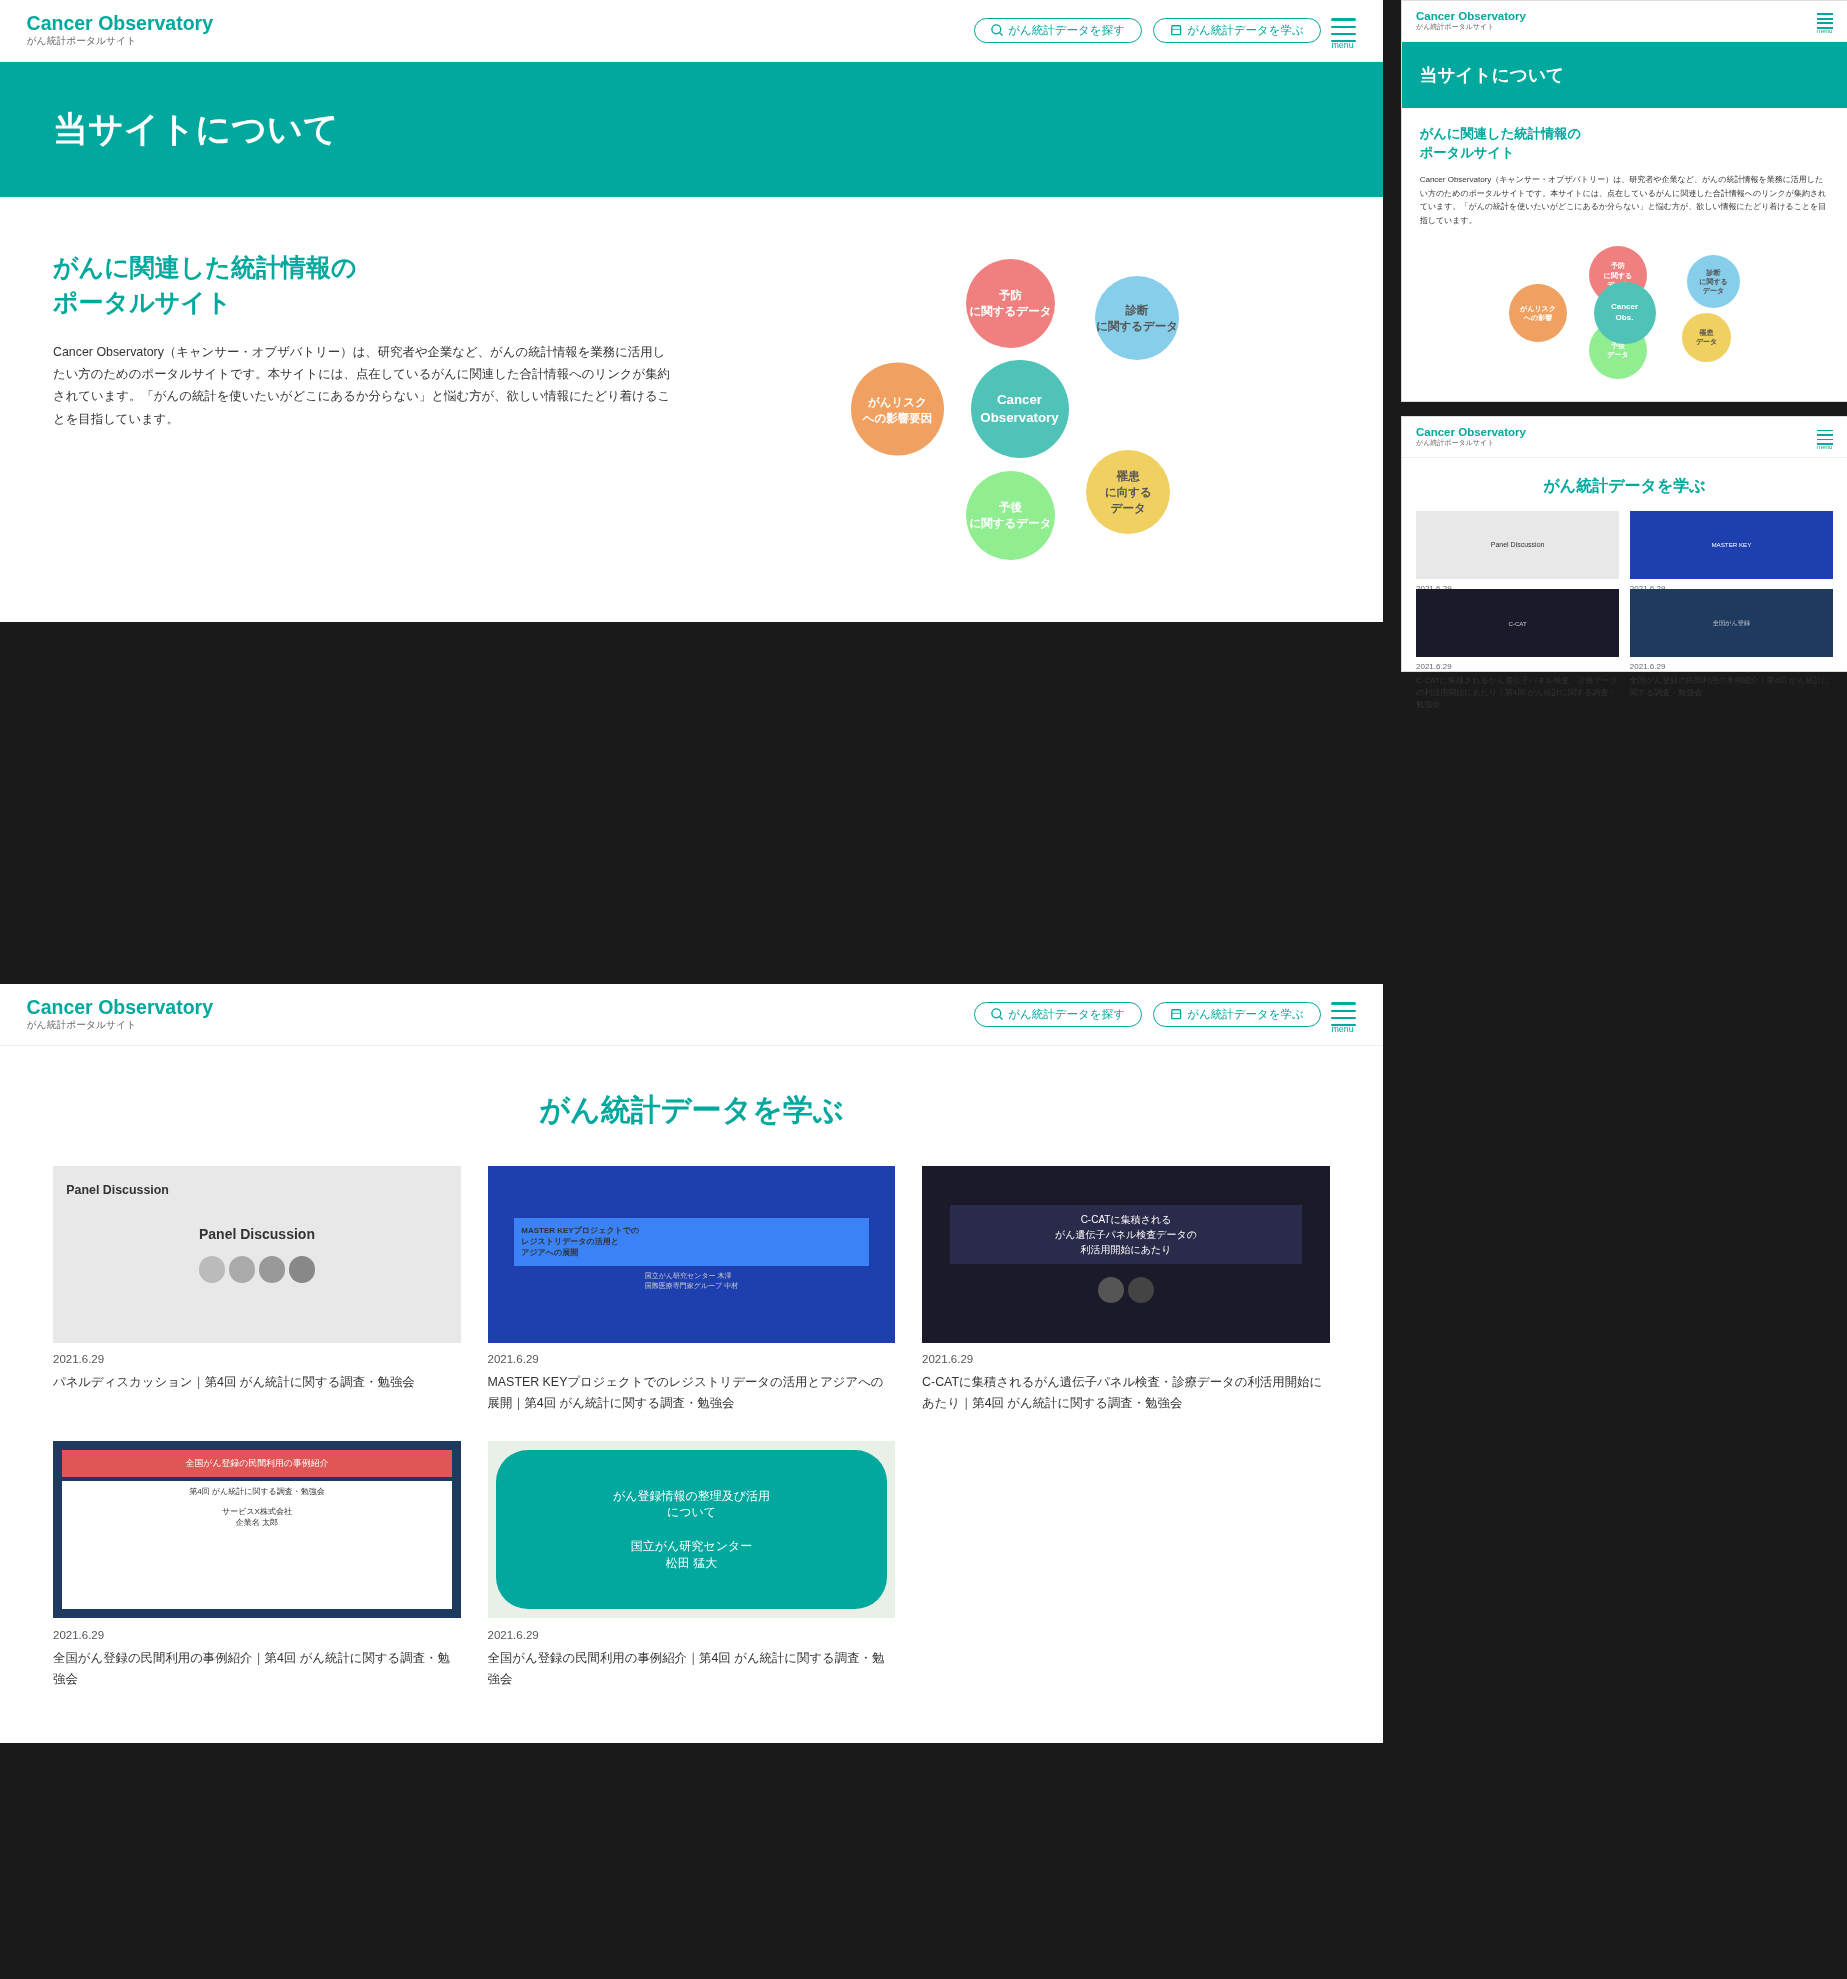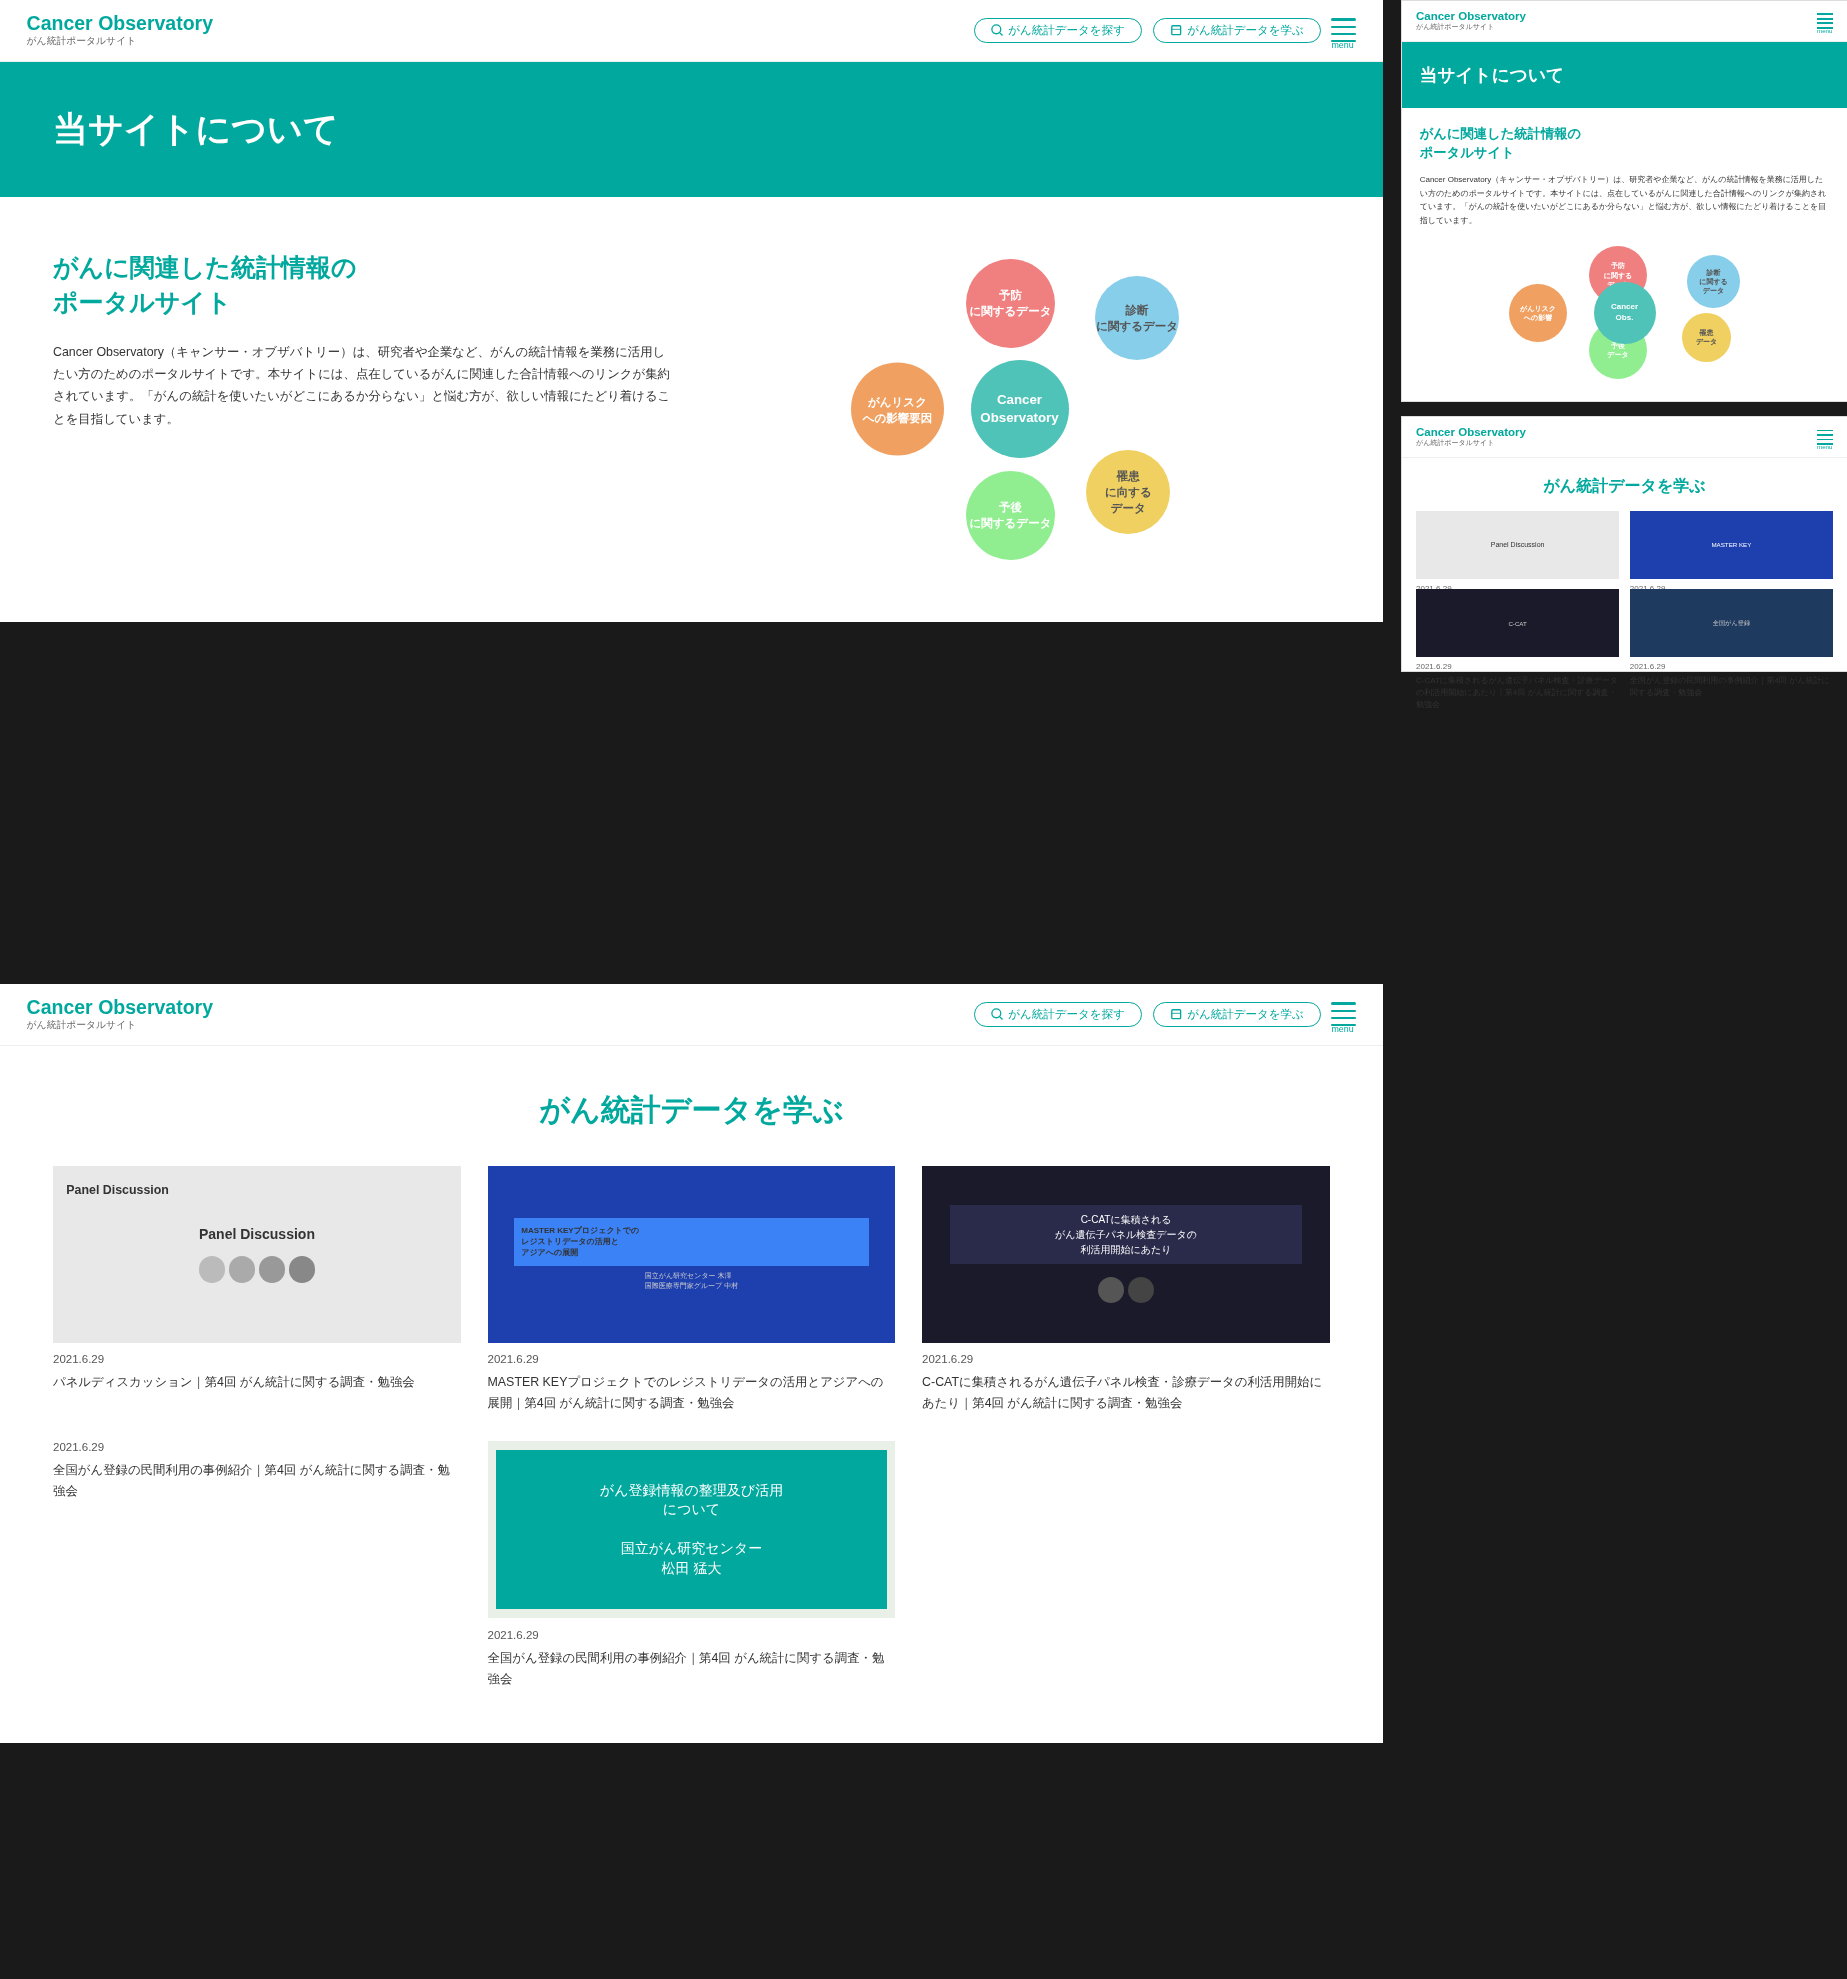--- a/index.html
+++ b/index.html
@@ -424,27 +424,28 @@
       flex: 1;
       width: 100%;
       padding: 5.3px;
       font-size: 8px;
       color: #333;
     }
     .thumb-teal-bg {
       background: #00a89d;
       color: #fff;
       padding: 5.3px;
-      font-size: 14px;
+      font-size: 12px;
       line-height: 1.4;
       width: 100%;
       height: 100%;
       display: flex;
       align-items: center;
       justify-content: center;
+      border-radius: 32px;
     }
 
     
     .mthumb {
       width: 100%;
       height: 100%;
       display: flex;
       align-items: center;
       justify-content: center;
     }
@@ -669,20 +670,26 @@
             <div class="thumb-person" style="background:#555;"></div>
             <div class="thumb-person" style="background:#444;"></div>
           </div>
         </div>
       </div>
       <div class="card-date">2021.6.29</div>
       <div class="card-title-text">C-CATに集積されるがん遺伝子パネル検査・診療データの利活用開始にあたり｜第4回 がん統計に関する調査・勉強会</div>
     </div>
 
     <div class="card-item">
+      <div class="card-img img-registry">
+        <div class="thumb-inner">
+          <div class="thumb-red-banner">全国がん登録の民間利用の事例紹介</div>
+          <div class="thumb-white-area">第4回 がん統計に関する調査・勉強会<br><br>サービスX株式会社<br>企業名 太郎</div>
+        </div>
+      </div>
       <div class="card-date">2021.6.29</div>
       <div class="card-title-text">全国がん登録の民間利用の事例紹介｜第4回 がん統計に関する調査・勉強会</div>
     </div>
 
     <div class="card-item">
       <div class="card-img img-registry2">
         <div class="thumb-inner">
           <div class="thumb-teal-bg">
             がん登録情報の整理及び活用<br>について<br><br>
             国立がん研究センター<br>松田 猛大

